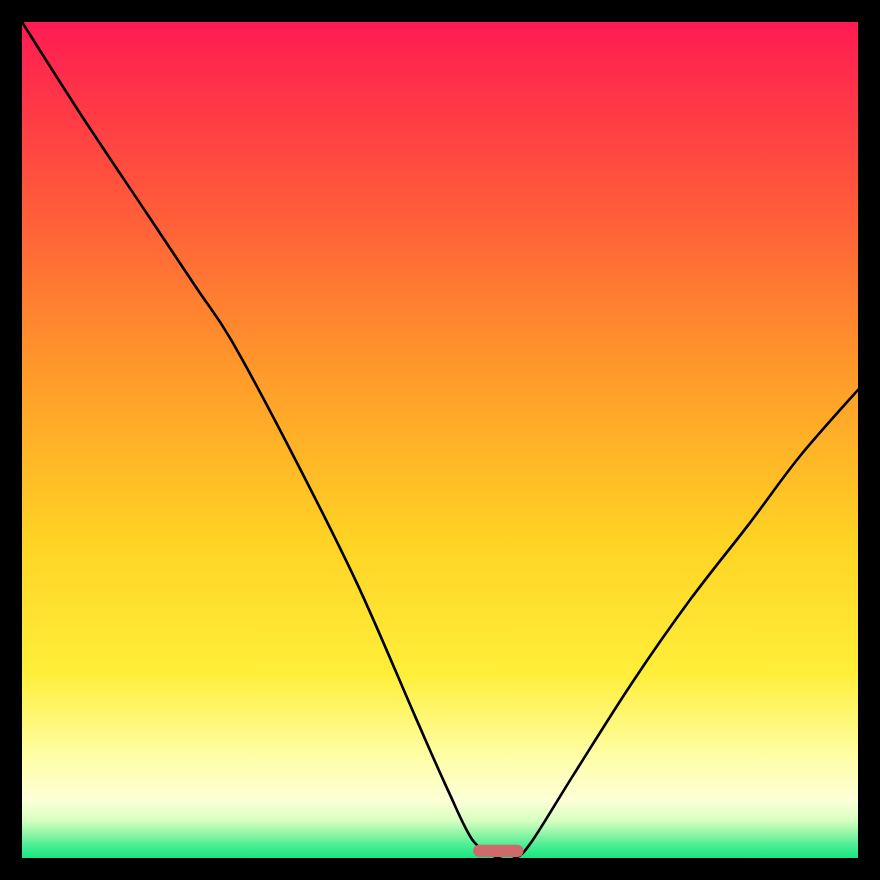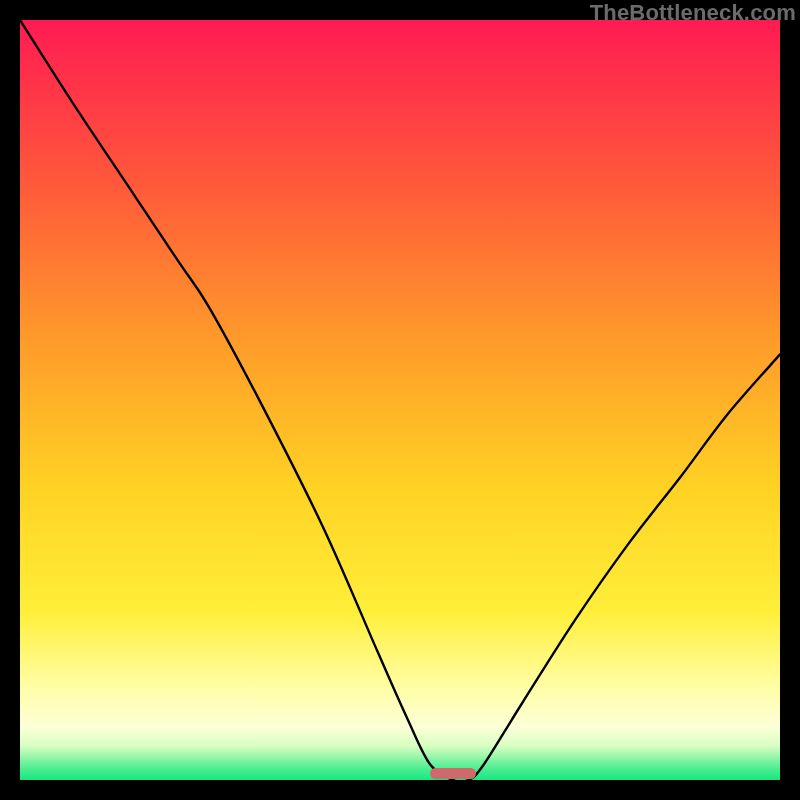--- a/index.html
+++ b/index.html
@@ -83,15 +83,14 @@
     </svg>
 
     <svg class="curve" viewBox="0 0 760 760" preserveAspectRatio="none">
       <path id="curve-path" fill="none" stroke="#000" stroke-width="2.4" stroke-linejoin="round" stroke-linecap="round" d="M 0 0 C 8.866666666666667 13.933333333333337, 34.2 54.4666666666667, 53.2 83.60000000000002 C 72.2 112.73333333333335, 96.26666666666667 148.19999999999996, 114 174.79999999999995 C 131.73333333333332 201.39999999999995, 146.93333333333334 224.19999999999993, 159.6 243.19999999999993 C 172.26666666666665 262.19999999999993, 176.06666666666666 264.73333333333335, 190 288.8 C 203.93333333333334 312.8666666666667, 224.20000000000002 350.8666666666667, 243.20000000000002 387.6 C 262.20000000000005 424.33333333333337, 285 468.6666666666667, 304 509.2 C 323 549.7333333333333, 343.26666666666665 599.1333333333333, 357.2 630.8 C 371.1333333333333 662.4666666666666, 378.73333333333335 680.2, 387.6 699.2 C 396.4666666666667 718.2, 402.80000000000007 734.6666666666666, 410.40000000000003 744.8 C 418 754.9333333333333, 426.8666666666667 757.4666666666667, 433.2 760 C 439.5333333333333 762.5333333333333, 443.3333333333333 762.5333333333333, 448.4 760 C 453.46666666666664 757.4666666666667, 454.7333333333333 757.4666666666666, 463.59999999999997 744.8 C 472.46666666666664 732.1333333333333, 486.40000000000003 708.0666666666666, 501.6 684 C 516.8000000000001 659.9333333333334, 537.0666666666666 627, 554.8 600.4 C 572.5333333333333 573.8, 590.2666666666667 548.4666666666667, 608 524.4 C 625.7333333333333 500.3333333333333, 644.7333333333333 477.5333333333333, 661.2 456 C 677.6666666666667 434.4666666666667, 690.3333333333334 415.46666666666664, 706.8000000000001 395.2 C 723.2666666666668 374.93333333333334, 751.1333333333333 344.5333333333333, 760 334.4"></path>
     </svg>
 
     <div class="marker" id="marker" style="left: 410.4px; width: 45.6px; bottom: 1px; background: rgb(207, 106, 106);"></div>
 
   </div>
 
-  <div class="watermark">TheBottleneck.com</div>
 
 </div>
 
 </body></html>

